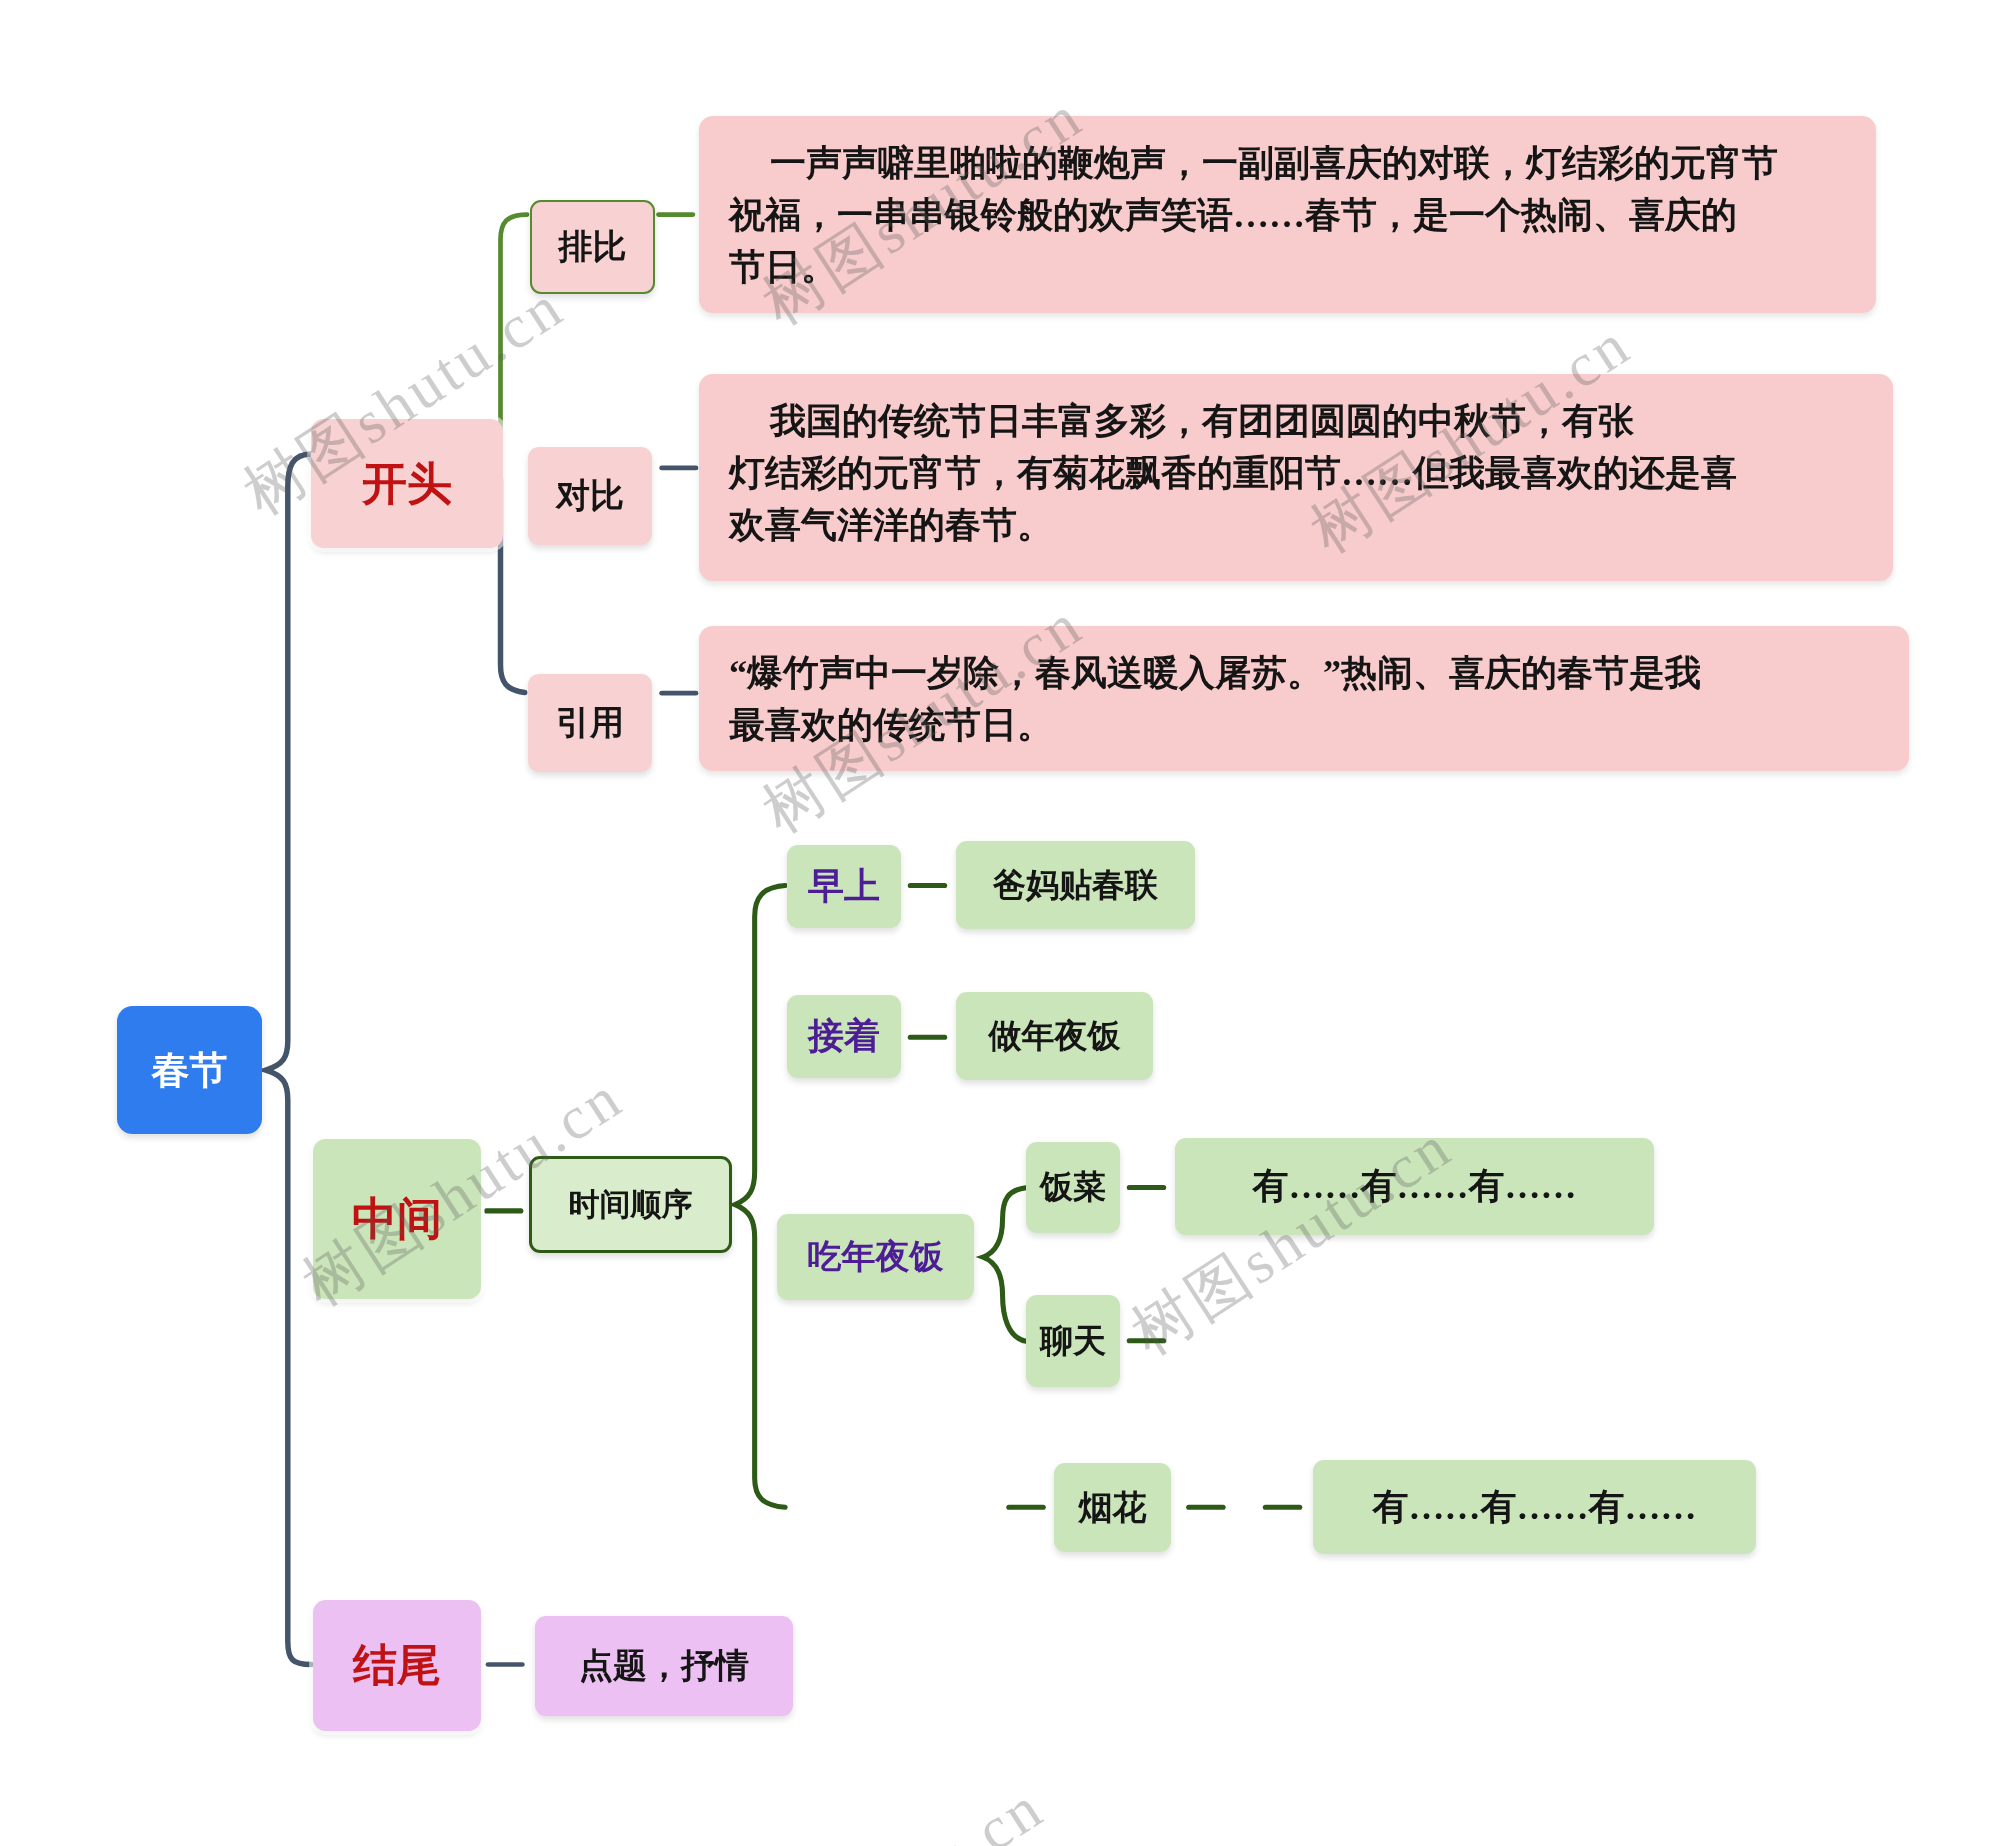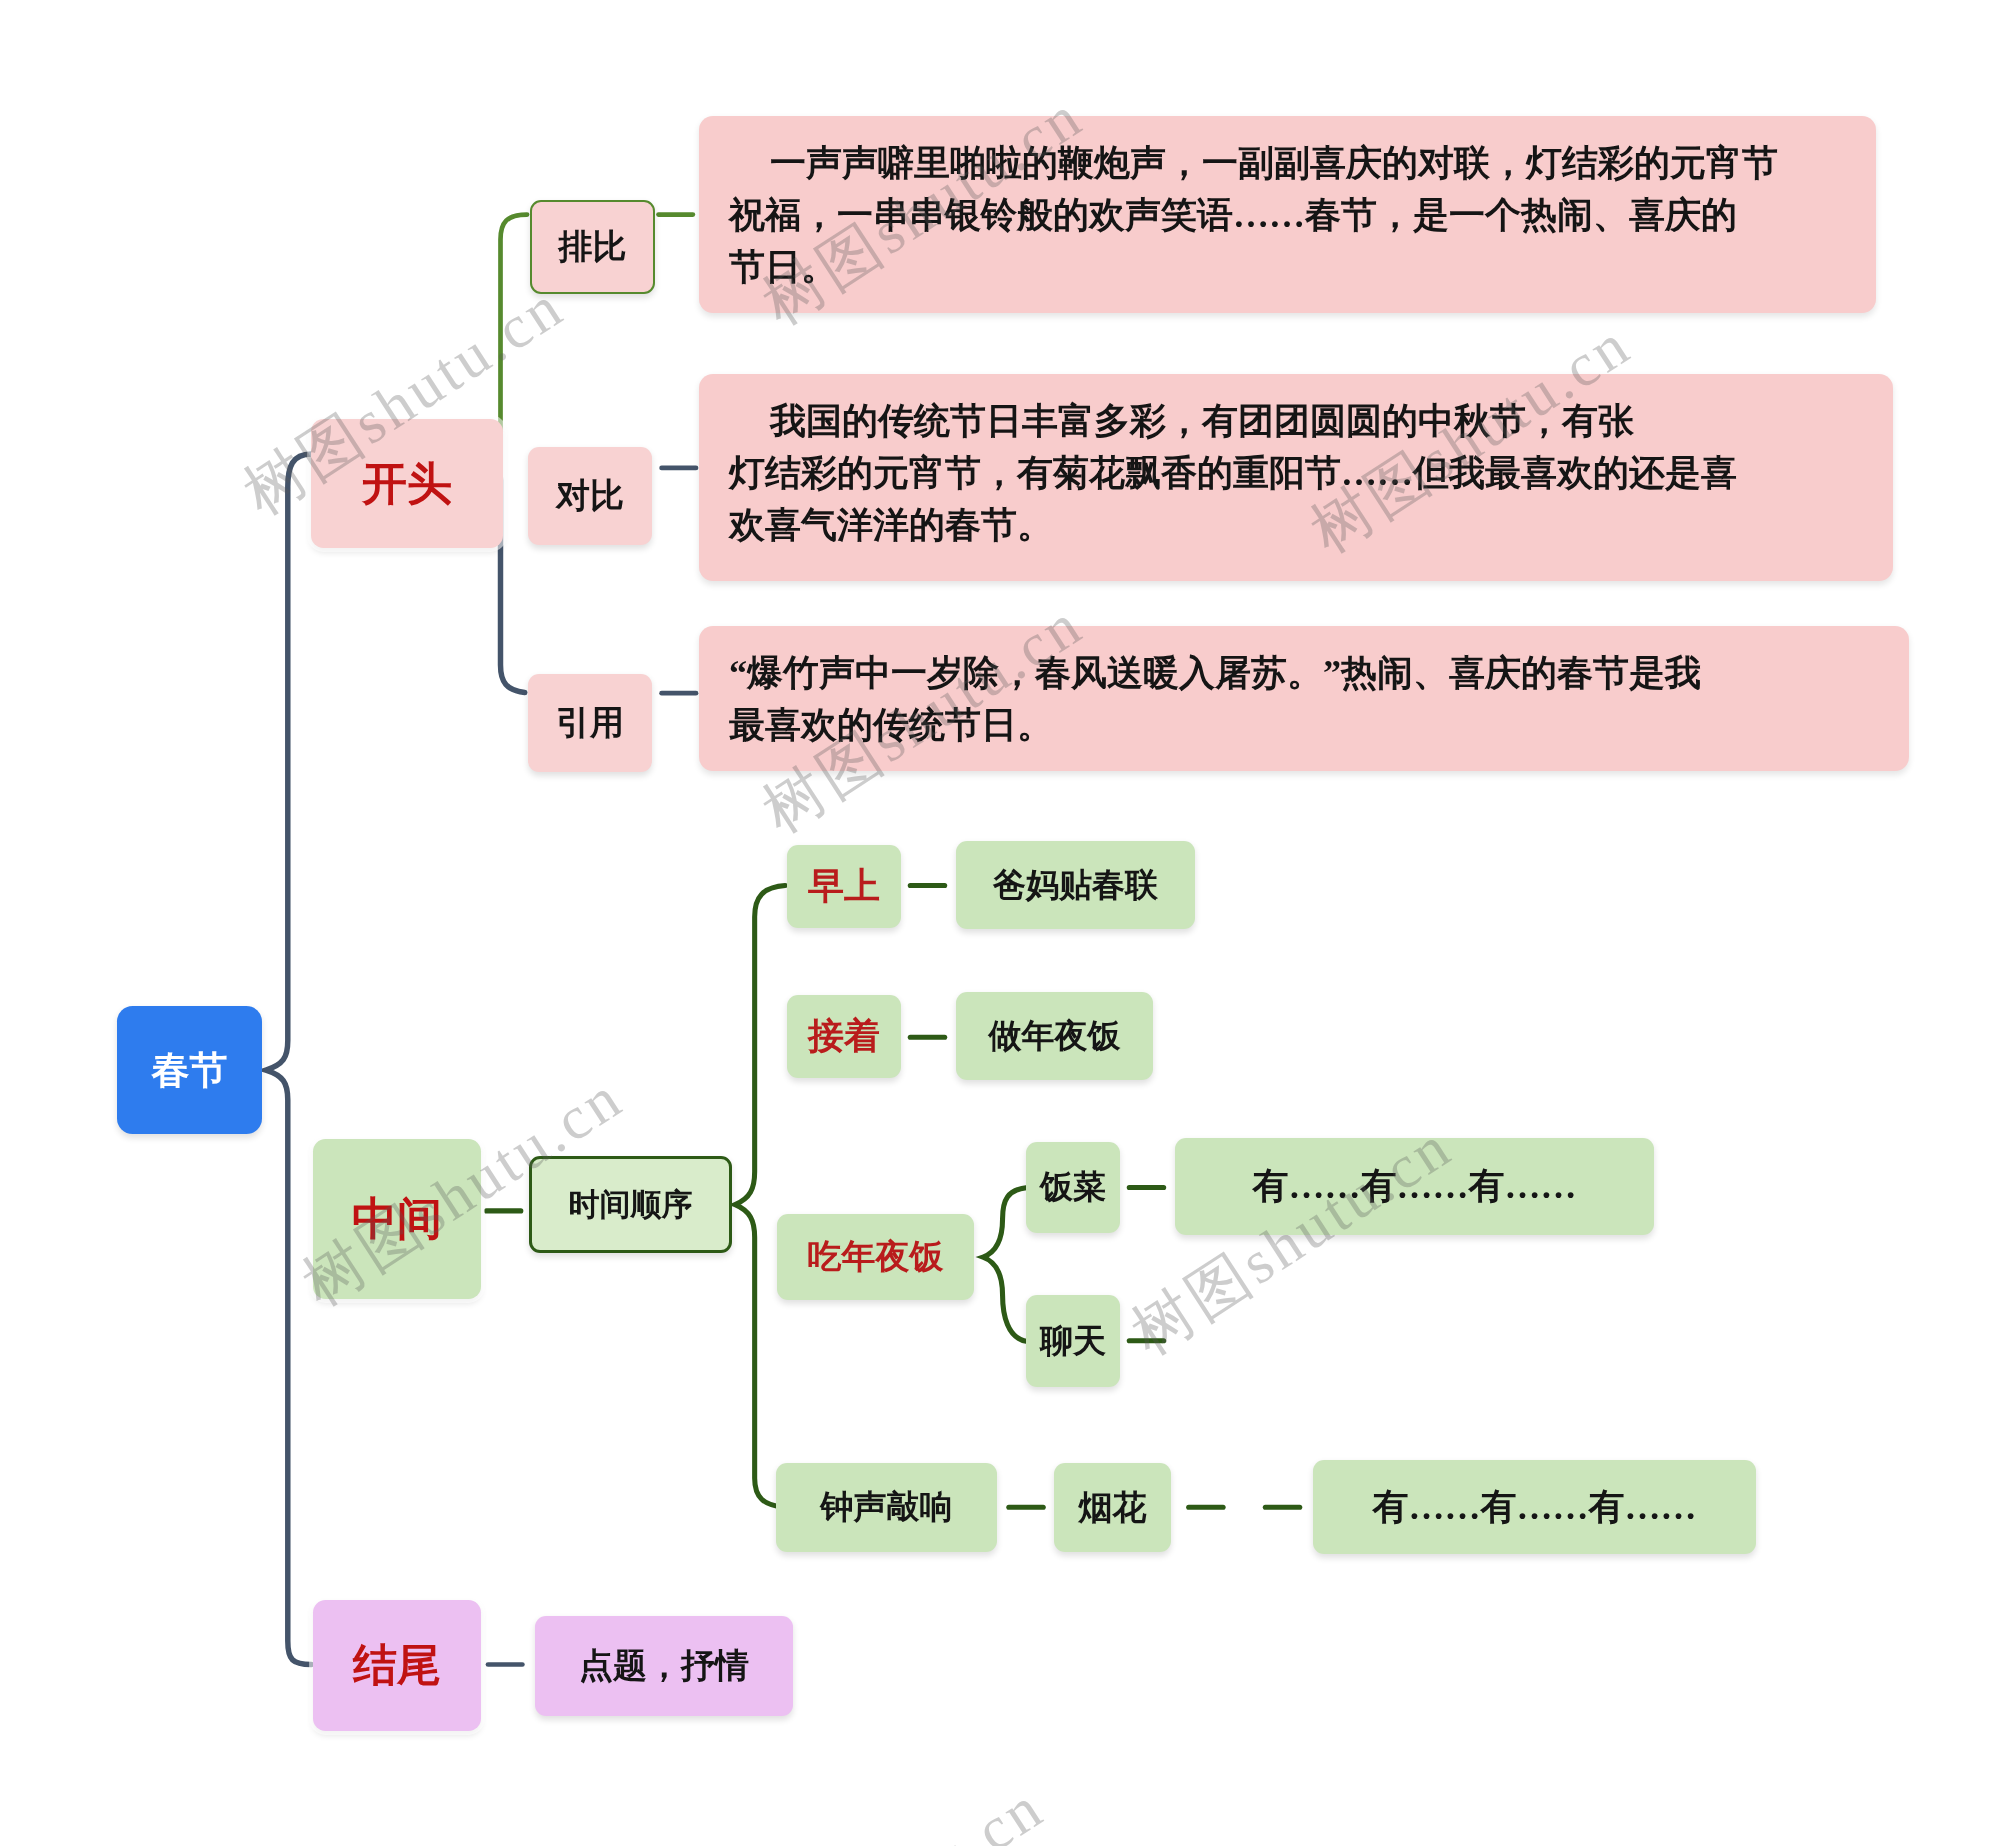--- a/index.html
+++ b/index.html
@@ -8,21 +8,21 @@
   #canvas{position:absolute;inset:0;width:2002px;height:1847px;}
   #wires{position:absolute;left:0;top:0;z-index:0;}
   .node{position:absolute;z-index:1;display:flex;align-items:center;justify-content:center;
         box-sizing:border-box;font-weight:bold;color:#151515;
         box-shadow:0 3.1px 6.3px rgba(0,0,0,0.12);}
   .pink{background:#f8d2d2;margin-top:30px;}
   .green{background:#cbe5bb;}
   .violet{background:#ecc0f2;}
   .halo{box-shadow:0 0 0 3.9px rgba(255,255,255,0.55),0 3.9px 7.8px rgba(0,0,0,0.12);}
   .redtxt{color:#c01212;}
-  .purpletxt{color:#b91c1c;font-family:"Liberation Sans","DejaVu Sans",sans-serif;}
+  .purpletxt{color:#4c1d95;font-family:"Liberation Sans","DejaVu Sans",sans-serif;}
   .content{position:absolute;z-index:1;background:#f8cccc;border-radius:14px;
            box-sizing:border-box;font-weight:bold;color:#151515;font-size:36px;line-height:52px;
            padding:21px 23.5px 15.6px 30px;box-shadow:0 3.1px 6.3px rgba(0,0,0,0.10);}
   .content .ln{white-space:nowrap;}
   .content .ind{text-indent:41px;}
   .wm{position:absolute;z-index:2;white-space:nowrap;color:rgba(90,90,90,0.30);
       font-size:61px;letter-spacing:3.9px;font-family:"Liberation Serif",serif;
       transform:translate(-50%,-50%) rotate(-33deg);pointer-events:none;}
 
   
@@ -142,21 +142,20 @@
   <div class="node green" id="c-zaoshang">爸妈贴春联</div>
 
   <div class="node green purpletxt" id="n-jiezhe">接着</div>
   <div class="node green" id="c-jiezhe">做年夜饭</div>
 
   <div class="node green purpletxt" id="n-chifan">吃年夜饭</div>
   <div class="node green" id="n-fancai">饭菜</div>
   <div class="node green" id="c-fancai">有……有……有……</div>
   <div class="node green" id="n-liaotian">聊天</div>
 
-  <div class="node green" id="n-zhongsheng">钟声敲响</div>
   <div class="node green" id="n-yanhua">烟花</div>
   <div class="node green" id="c-yanhua">有……有……有……</div>
 
   <div class="node violet" id="c-jiewei">点题，抒情</div>
 
   <span class="wm" id="wm1">树图shutu.cn</span>
   <span class="wm" id="wm2">树图shutu.cn</span>
   <span class="wm" id="wm3">树图shutu.cn</span>
   <span class="wm" id="wm4">树图shutu.cn</span>
   <span class="wm" id="wm5">树图shutu.cn</span>

